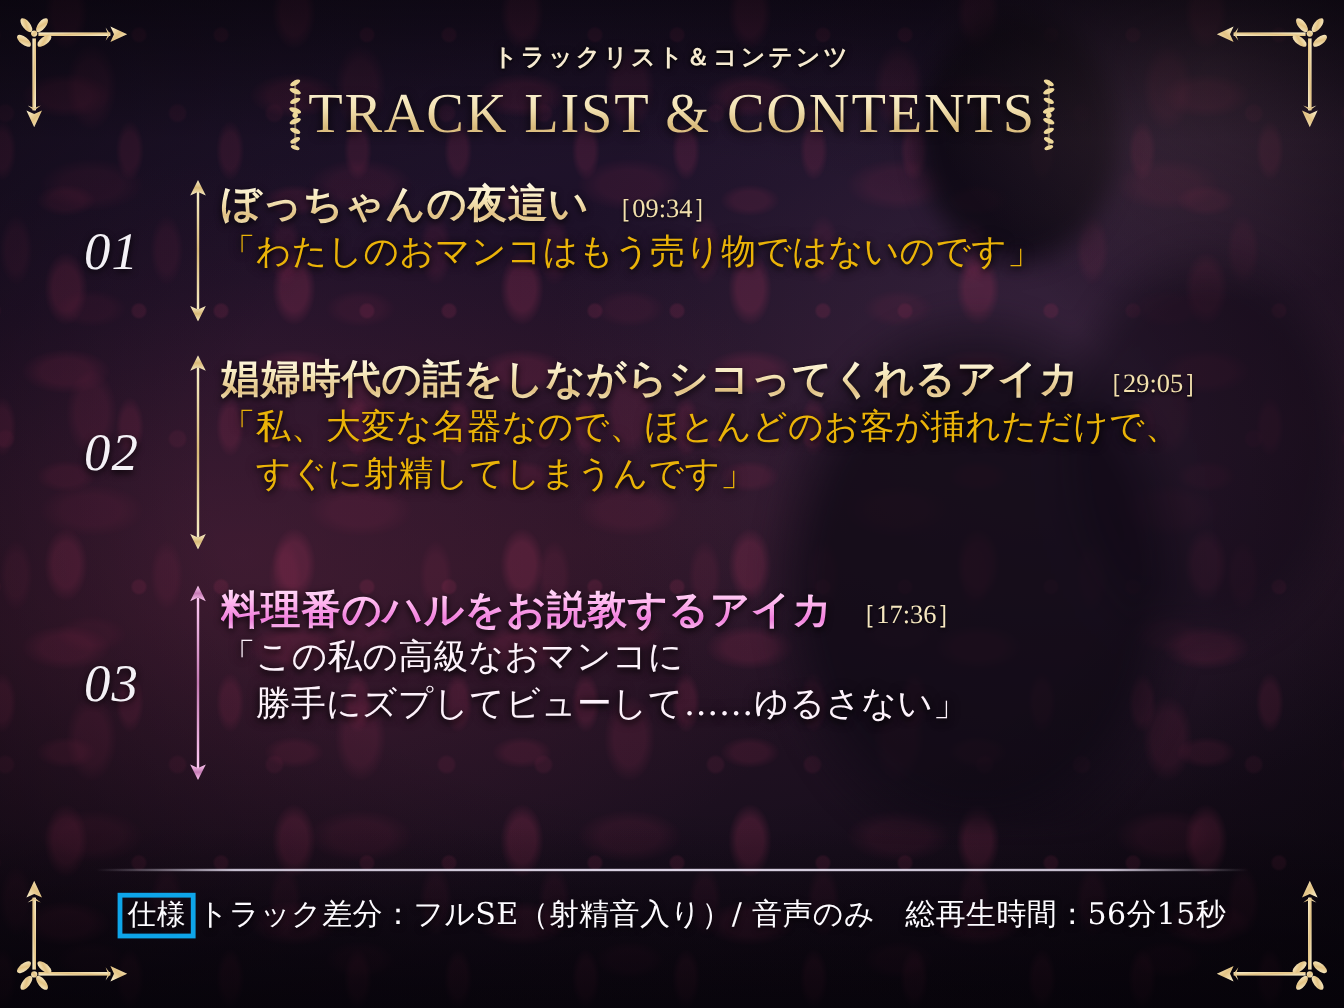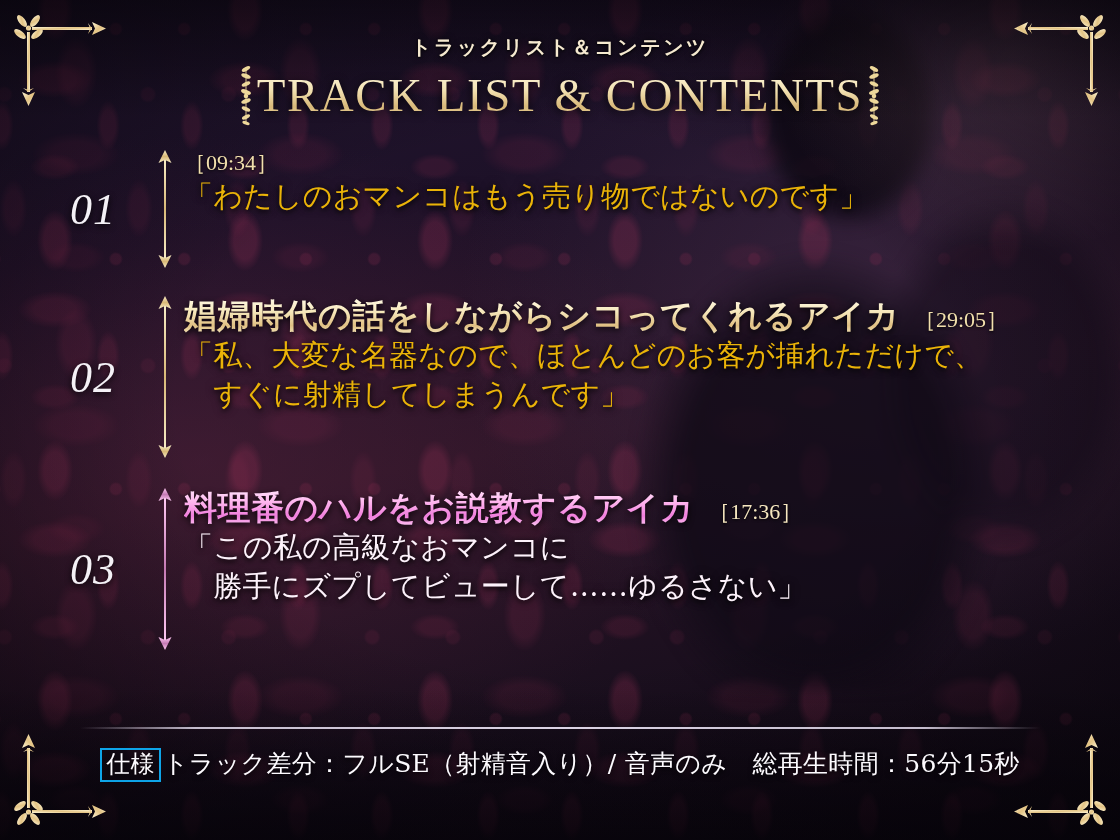--- a/index.html
+++ b/index.html
@@ -185,21 +185,21 @@
     text-align: center;
     font-family: "DejaVu Serif", serif;
     font-size: 25px;
     color: #fdfbff;
     letter-spacing: .3px;
     text-shadow: 0 2px 5px rgba(0,0,0,.92);
     white-space: nowrap;
   }
   .spec-badge {
     display: inline-block;
-    border: 2px solid #0ea5e9;
+    border: 4px solid #0ea5e9;
     padding: 0 4px 2px 4px;
     margin-right: 2px;
     line-height: 1.18;
     font-size: 24px;
   }
 </style>
 </head>
 <body>
 
 <div id="stage">
@@ -335,20 +335,21 @@
                 <stop offset="100%" stop-color="#f7ecc6"></stop>
             </linearGradient>
           </defs>
           <rect x="10" y="10" width="2" height="98" fill="url(#gdv)"></rect>
           <path d="M11 0 L17.5 13 L11 10 L4.5 13 Z" fill="url(#gdv)"></path>
           <path d="M11 118 L17.5 105 L11 108 L4.5 105 Z" fill="url(#gdv)"></path>
         </svg>
       </div>
       <div class="tbody">
         <div class="ttitle">
+          <span class="tx">ぼっちゃんの夜這い</span>
           <span class="ttime">［09:34］</span>
         </div>
         <div class="tline">「わたしのおマンコはもう売り物ではないのです」</div>
       </div>
     </div>
 
     <div class="track" style="height:168px;margin-top:22px">
       <div class="tnum">02</div>
       <div class="tdiv">
         <svg width="22" height="162" viewBox="0 0 22 162">

